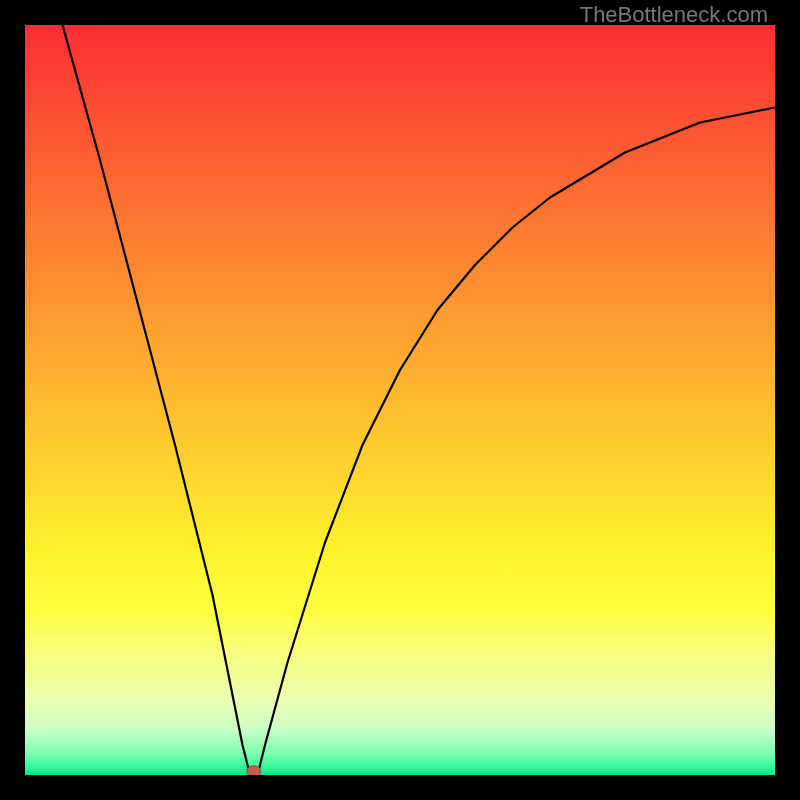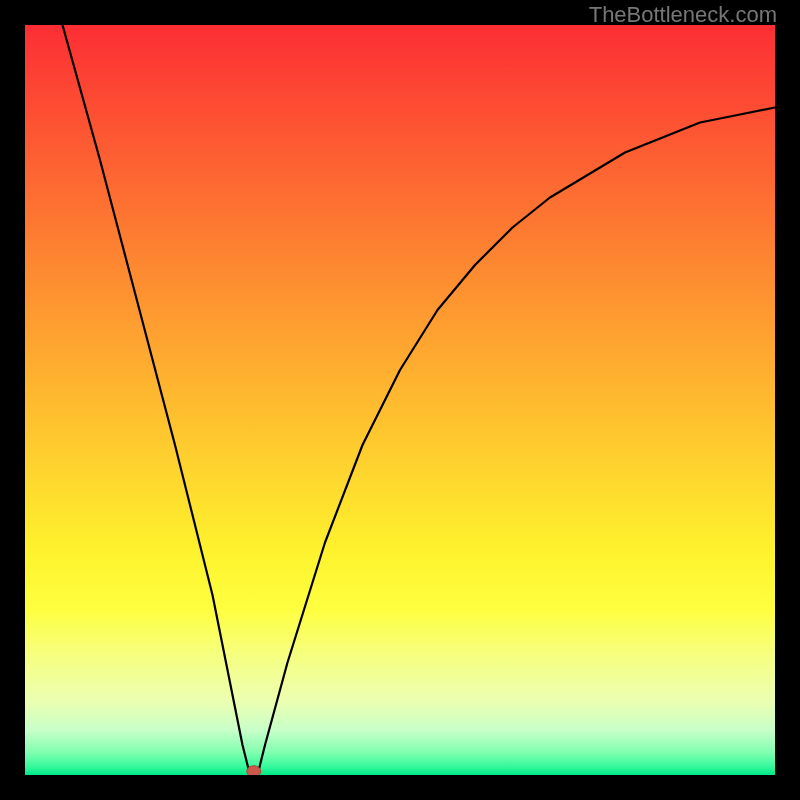--- a/index.html
+++ b/index.html
@@ -22,21 +22,21 @@
   .plot-area {
     position: absolute;
     left: 0;
     top: 0;
     width: 750px;
     height: 750px;
   }
   .watermark {
     position: absolute;
     top: 2px;
-    right: 23px;
+    right: 32px;
     color: #777777;
     font-size: 22px;
     font-weight: 500;
     letter-spacing: 0px;
     font-family: Arial, sans-serif;
   }
   svg {
     display: block;
   }
 </style>

